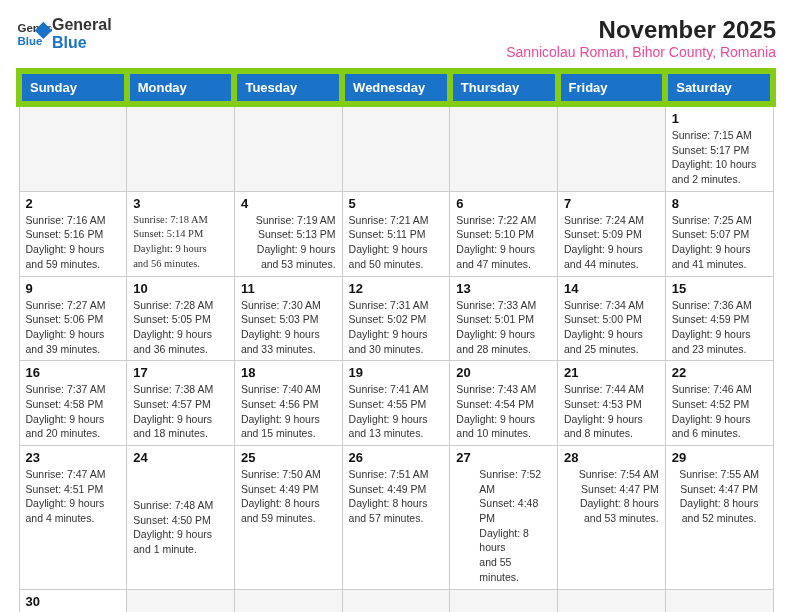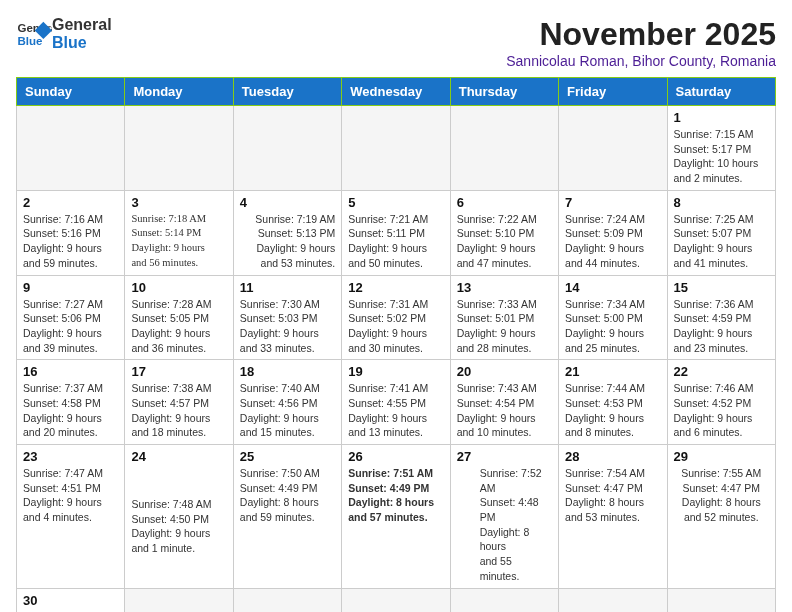--- a/index.html
+++ b/index.html
@@ -22,41 +22,41 @@
       gap: 4px;
     }
     .logo-icon {
       width: 36px;
       height: 36px;
     }
     .title-area {
       text-align: right;
     }
     .month-title {
-      font-size: 32px;
+      font-size: 24px;
       font-weight: bold;
       color: #222;
     }
     .subtitle {
       font-size: 14px;
-      color: #4c1d95;
+      color: #ec4899;
     }
     .calendar {
       width: 100%;
       border-collapse: collapse;
       border: 1px solid #ccc;
     }
     .calendar th {
       background-color: #1a73c8;
       color: #fff;
       font-size: 13px;
       font-weight: bold;
       padding: 6px 8px;
       text-align: left;
-      border: 1px solid #84cc16;
+      border: 6px solid #84cc16;
     }
     .calendar td {
       vertical-align: top;
       border: 1px solid #ccc;
       padding: 4px 6px;
       width: calc(100% / 7);
       min-height: 80px;
       background: #fff;
       font-size: 11px;
       color: #333;
@@ -299,35 +299,35 @@
         </td>
         <td>
           <span class="day-number">25</span>
           <div class="day-info" style="white-space: pre-line;">Sunrise: 7:50 AM
 Sunset: 4:49 PM
 Daylight: 8 hours
 and 59 minutes.</div>
         </td>
         <td>
           <span class="day-number">26</span>
-          <div class="day-info" style="white-space: pre-line; font-weight: bold;">Sunrise: 7:51 AM
+          <div class="day-info" style="white-space: pre-line;">Sunrise: 7:51 AM
 Sunset: 4:49 PM
 Daylight: 8 hours
 and 57 minutes.</div>
         </td>
         <td>
           <span class="day-number">27</span>
           <div class="day-info" style="white-space: pre-line; margin-left: 23px;">Sunrise: 7:52 AM
 Sunset: 4:48 PM
 Daylight: 8 hours
 and 55 minutes.</div>
         </td>
         <td>
           <span class="day-number">28</span>
-          <div class="day-info" style="white-space: pre-line;">Sunrise: 7:54 AM
+          <div class="day-info" style="white-space: pre-line; text-align: right;">Sunrise: 7:54 AM
 Sunset: 4:47 PM
 Daylight: 8 hours
 and 53 minutes.</div>
         </td>
         <td>
           <span class="day-number">29</span>
           <div class="day-info" style="white-space: pre-line; text-align: center;">Sunrise: 7:55 AM
 Sunset: 4:47 PM
 Daylight: 8 hours
 and 52 minutes.</div>

